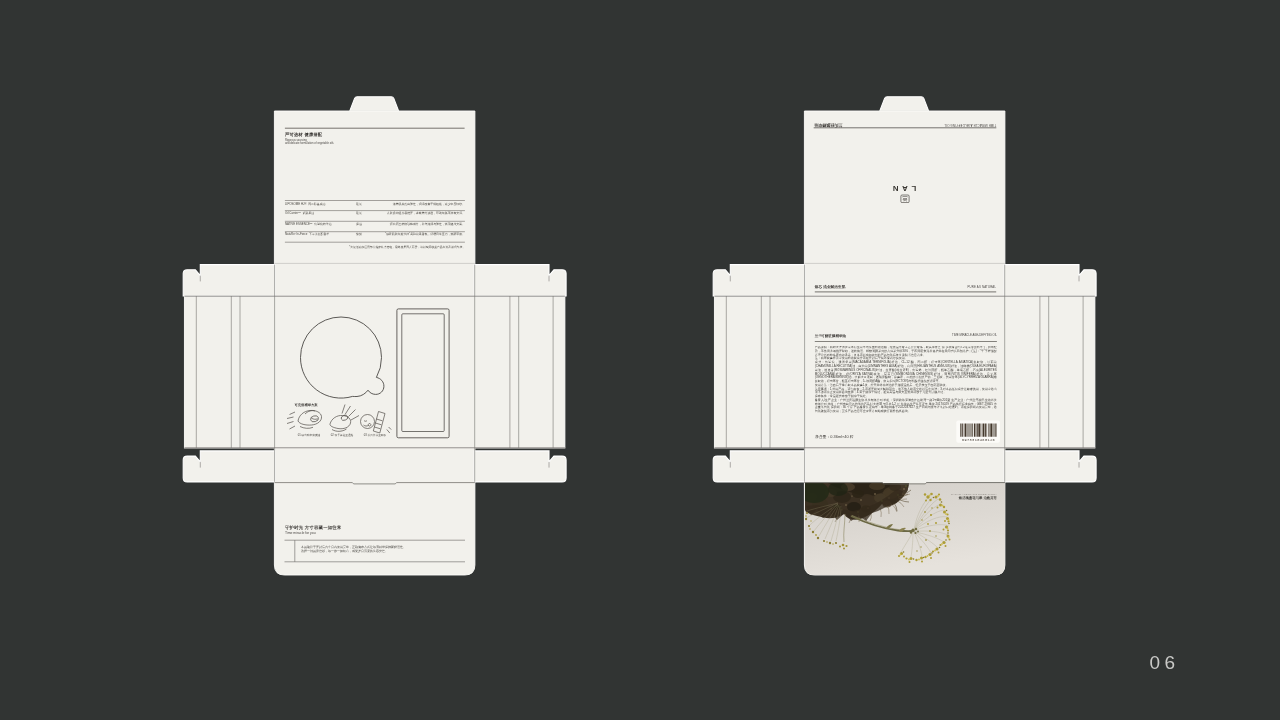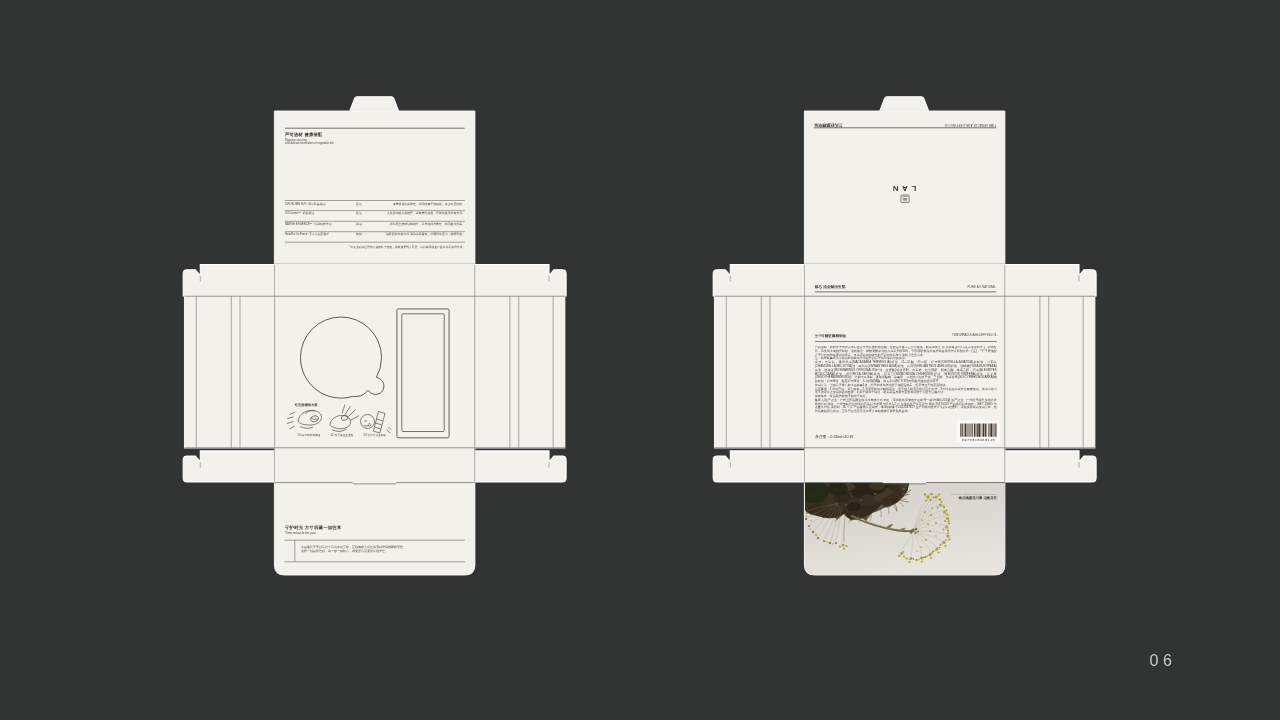--- a/index.html
+++ b/index.html
@@ -381,13 +381,13 @@
 保存条件：常温避光存放于阴凉干燥处。<br>
 备案人/生产企业：广州兰氏驻颜生物科技有限公司 地址：深圳前海深港合作区前湾一路1号A栋201室 生产企业：广州兰等馥氏生物科技有限公司 地址：广州市白云区均禾街石马村大道38 号3 栋1-2 层 化妆品生产许可证号 粤妆 20170029 产品执行标准编号：GB/T 29665 净含量见包装 保质期：36 个月 产品备案凭证编号：粤G妆网备字2022037627 生产日期与批号详见封口处喷码。请在保质期内使用完毕，若包装破损请勿使用；更多产品信息可登录官方网站或拨打服务热线咨询。
 </div>
 
 <div class="t" style="left:814.8px;top:435.2px;font-size:3.9px;color:#3f3c38;">净含量：0.36ml×40 粒</div>
 
 <div class="t" style="left:900px;top:493.4px;width:97px;text-align:right;font-size:2.3px;letter-spacing:0.3px;color:#85817b;">NATIVE AUSTRALIS DRIED FLORA</div>
 
 <div class="t" style="left:900px;top:496.8px;width:97px;text-align:right;font-size:3.4px;font-weight:bold;color:#3b3934;">焕活瑰蜜花与果 治愈芬芳</div>
 
-<div class="t" style="left:1149.5px;top:652px;font-size:16px;color:#c9c9c7;letter-spacing:4.5px;">06</div>
+<div class="t" style="left:1149.5px;top:652px;font-size:19px;color:#c9c9c7;letter-spacing:4.5px;">06</div>
 
 </body></html>

